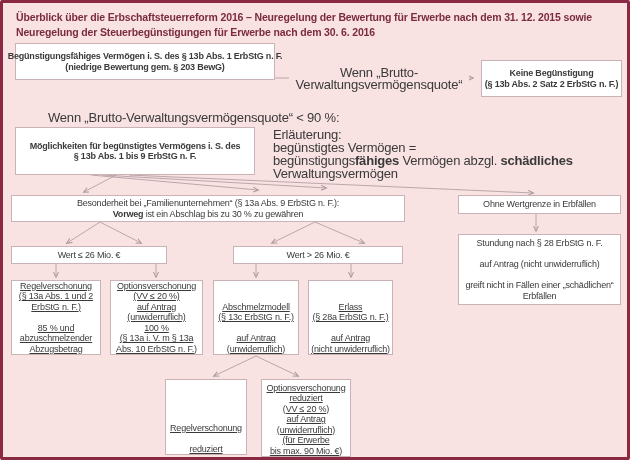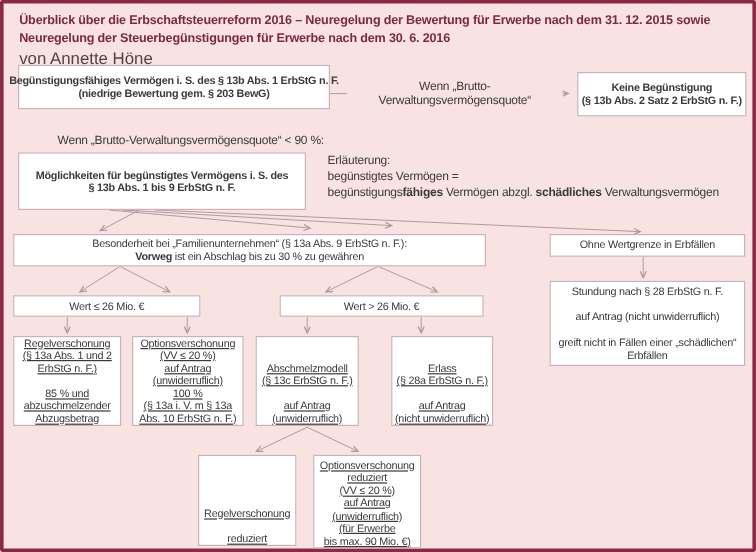--- a/index.html
+++ b/index.html
@@ -18,21 +18,21 @@
   .box {
     position:absolute; background:#ffffff; border:1px solid #c9b3b7;
     box-sizing:border-box; display:flex; flex-direction:column;
     align-items:center; justify-content:center; text-align:center;
     font-size:9px; line-height:11.5px; letter-spacing:-0.2px;
   }
   .box.top { justify-content:flex-end; padding-top:3px;text-decoration:underline; }
   .bl { min-height:10.5px; line-height:10.5px; white-space:nowrap; }
   .bold { font-weight:bold; }
   .freelabel {
-    position:absolute; font-size:10px; line-height:11.5px;
+    position:absolute; font-size:13px; line-height:11.5px;
     letter-spacing:-0.2px; color:#3a3a3a;
   }
   .center { text-align:center; }
   svg.connectors { position:absolute; left:0; top:0; pointer-events:none; }
 </style>
 </head>
 <body>
 
 <div class="canvas">
 
@@ -67,21 +67,21 @@
       <line x1="533" y1="211" x2="533" y2="228" marker-end="url(#arr)"></line>
     </g>
   </svg>
 
   <div class="title">
     <div>Überblick über die Erbschaftsteuerreform 2016 – Neuregelung der Bewertung für Erwerbe nach dem 31. 12. 2015 sowie</div>
     <div>Neuregelung der Steuerbegünstigungen für Erwerbe nach dem 30. 6. 2016</div>
     <div class="author">von Annette Höne</div>
   </div>
 
-  <div class="box bold" style="left:12px; top:51px; width:260px; height:37px;">
+  <div class="box bold" style="left:12px; top:40px; width:260px; height:37px;">
     <div class="bl">Begünstigungsfähiges Vermögen i. S. des § 13b Abs. 1 ErbStG n. F.</div>
     <div class="bl">(niedrige Bewertung gem. § 203 BewG)</div>
   </div>
 
   <div class="freelabel center" style="left:286px; top:64px; width:176px; background:#f9e2e2; padding:0 2px;">
     <div>Wenn „Brutto-Verwaltungsvermögensquote“</div>
   </div>
 
   <div class="box bold" style="left:478px; top:57px; width:141px; height:37px;">
     <div class="bl">Keine Begünstigung</div>
@@ -147,21 +147,21 @@
   </div>
 
   <div class="box top" style="left:210px; top:277px; width:86px; height:75px;">
     <div class="bl">Abschmelzmodell</div>
     <div class="bl">(§ 13c ErbStG n. F.)</div>
     <div class="bl"></div>
     <div class="bl">auf Antrag</div>
     <div class="bl">(unwiderruflich)</div>
   </div>
 
-  <div class="box top" style="left:305px; top:277px; width:85px; height:75px;margin-left:18px;">
+  <div class="box top" style="left:305px; top:277px; width:85px; height:75px;">
     <div class="bl">Erlass</div>
     <div class="bl">(§ 28a ErbStG n. F.)</div>
     <div class="bl"></div>
     <div class="bl">auf Antrag</div>
     <div class="bl">(nicht unwiderruflich)</div>
   </div>
 
   <div class="box top" style="left:162px; top:376px; width:82px; height:76px;">
     <div class="bl">Regelverschonung</div>
     <div class="bl"></div>

